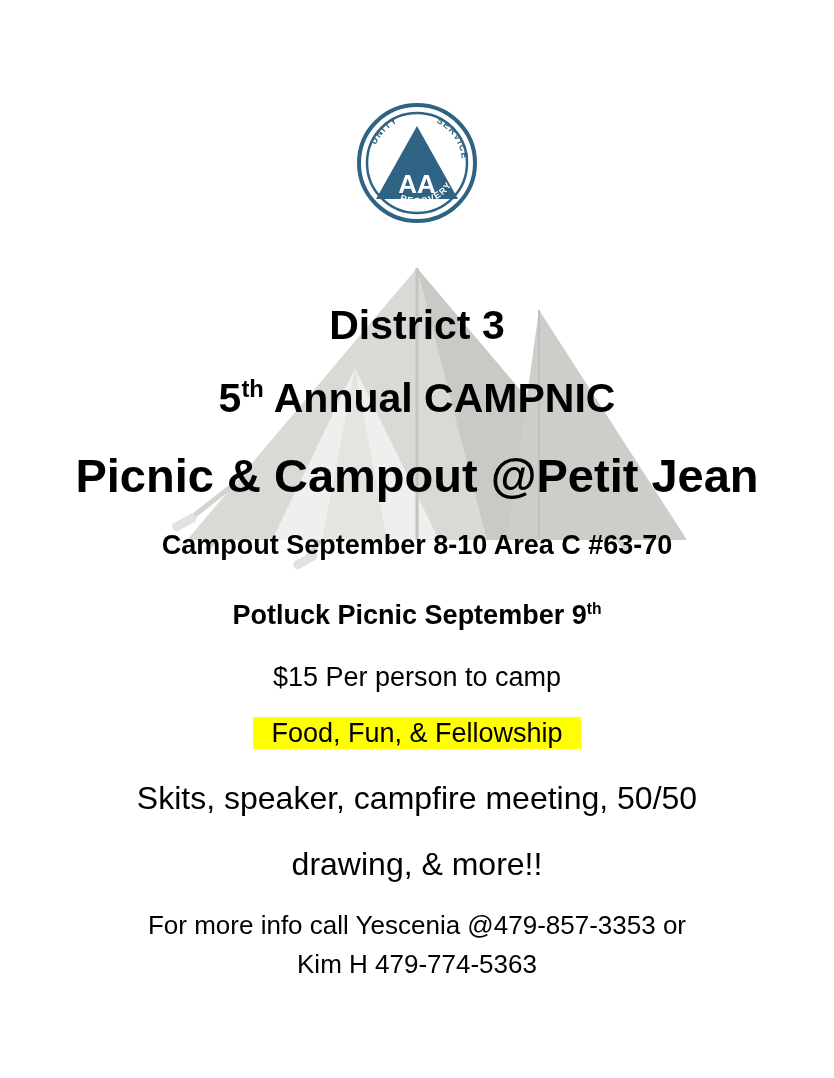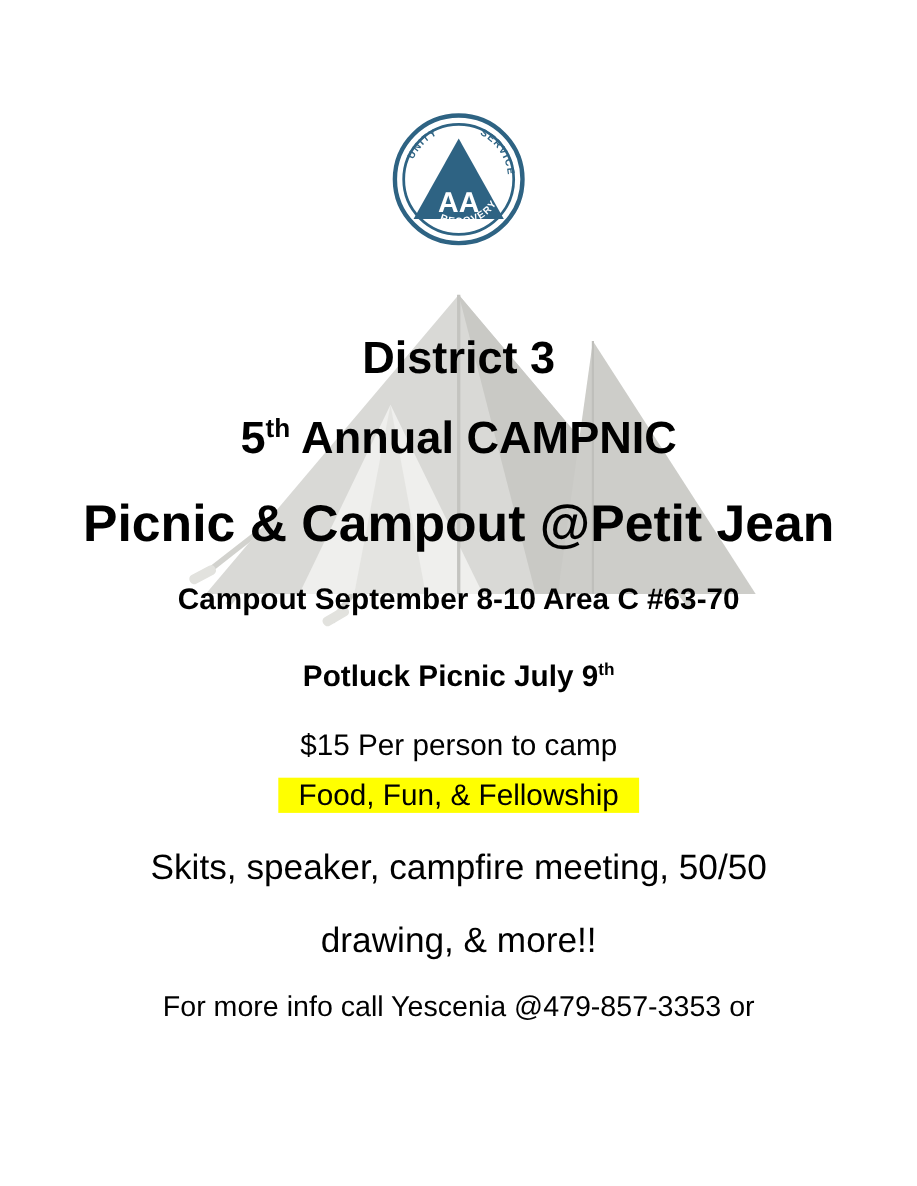--- a/index.html
+++ b/index.html
@@ -83,21 +83,21 @@
     font-weight: bold;
     margin-bottom: 36px;
   }
   .l-sub2 {
     font-size: 27px;
     font-weight: bold;
     margin-bottom: 28px;
   }
   .l-price {
     font-size: 27px;
-    margin-bottom: 12px;
+    margin-bottom: 22px;
   }
   .l-highlight-row {
     margin-bottom: 24px;
   }
   .hl {
     font-size: 27px;
     background: #ffff00;
     padding: 1px 18px;
   }
   .l-activities {
@@ -180,25 +180,26 @@
   <div class="content">
 
     <p class="line l-title">District 3</p>
 
     <p class="line l-title2"><span>5</span><sup>th</sup><span> Annual CAMPNIC</span></p>
 
     <p class="line l-title3">Picnic &amp; Campout @Petit Jean</p>
 
     <p class="line l-sub1">Campout September 8-10 Area C #63-70</p>
 
-    <p class="line l-sub2"><span>Potluck Picnic July 9</span><sup>th</sup></p>
+    <p class="line l-sub2"><span>Potluck Picnic September 9</span><sup>th</sup></p>
 
     <p class="line l-price">$15 Per person to camp</p>
 
     <p class="line l-highlight-row"><span class="hl">Food, Fun, &amp; Fellowship</span></p>
 
     <p class="line l-activities">Skits, speaker, campfire meeting, 50/50</p>
     <p class="line l-activities">drawing, &amp; more!!</p>
 
     <p class="line l-contact">For more info call Yescenia @479-857-3353 or</p>
+    <p class="line l-contact">Kim H 479-774-5363</p>
 
   </div>
 </div>
 
 </body></html>

